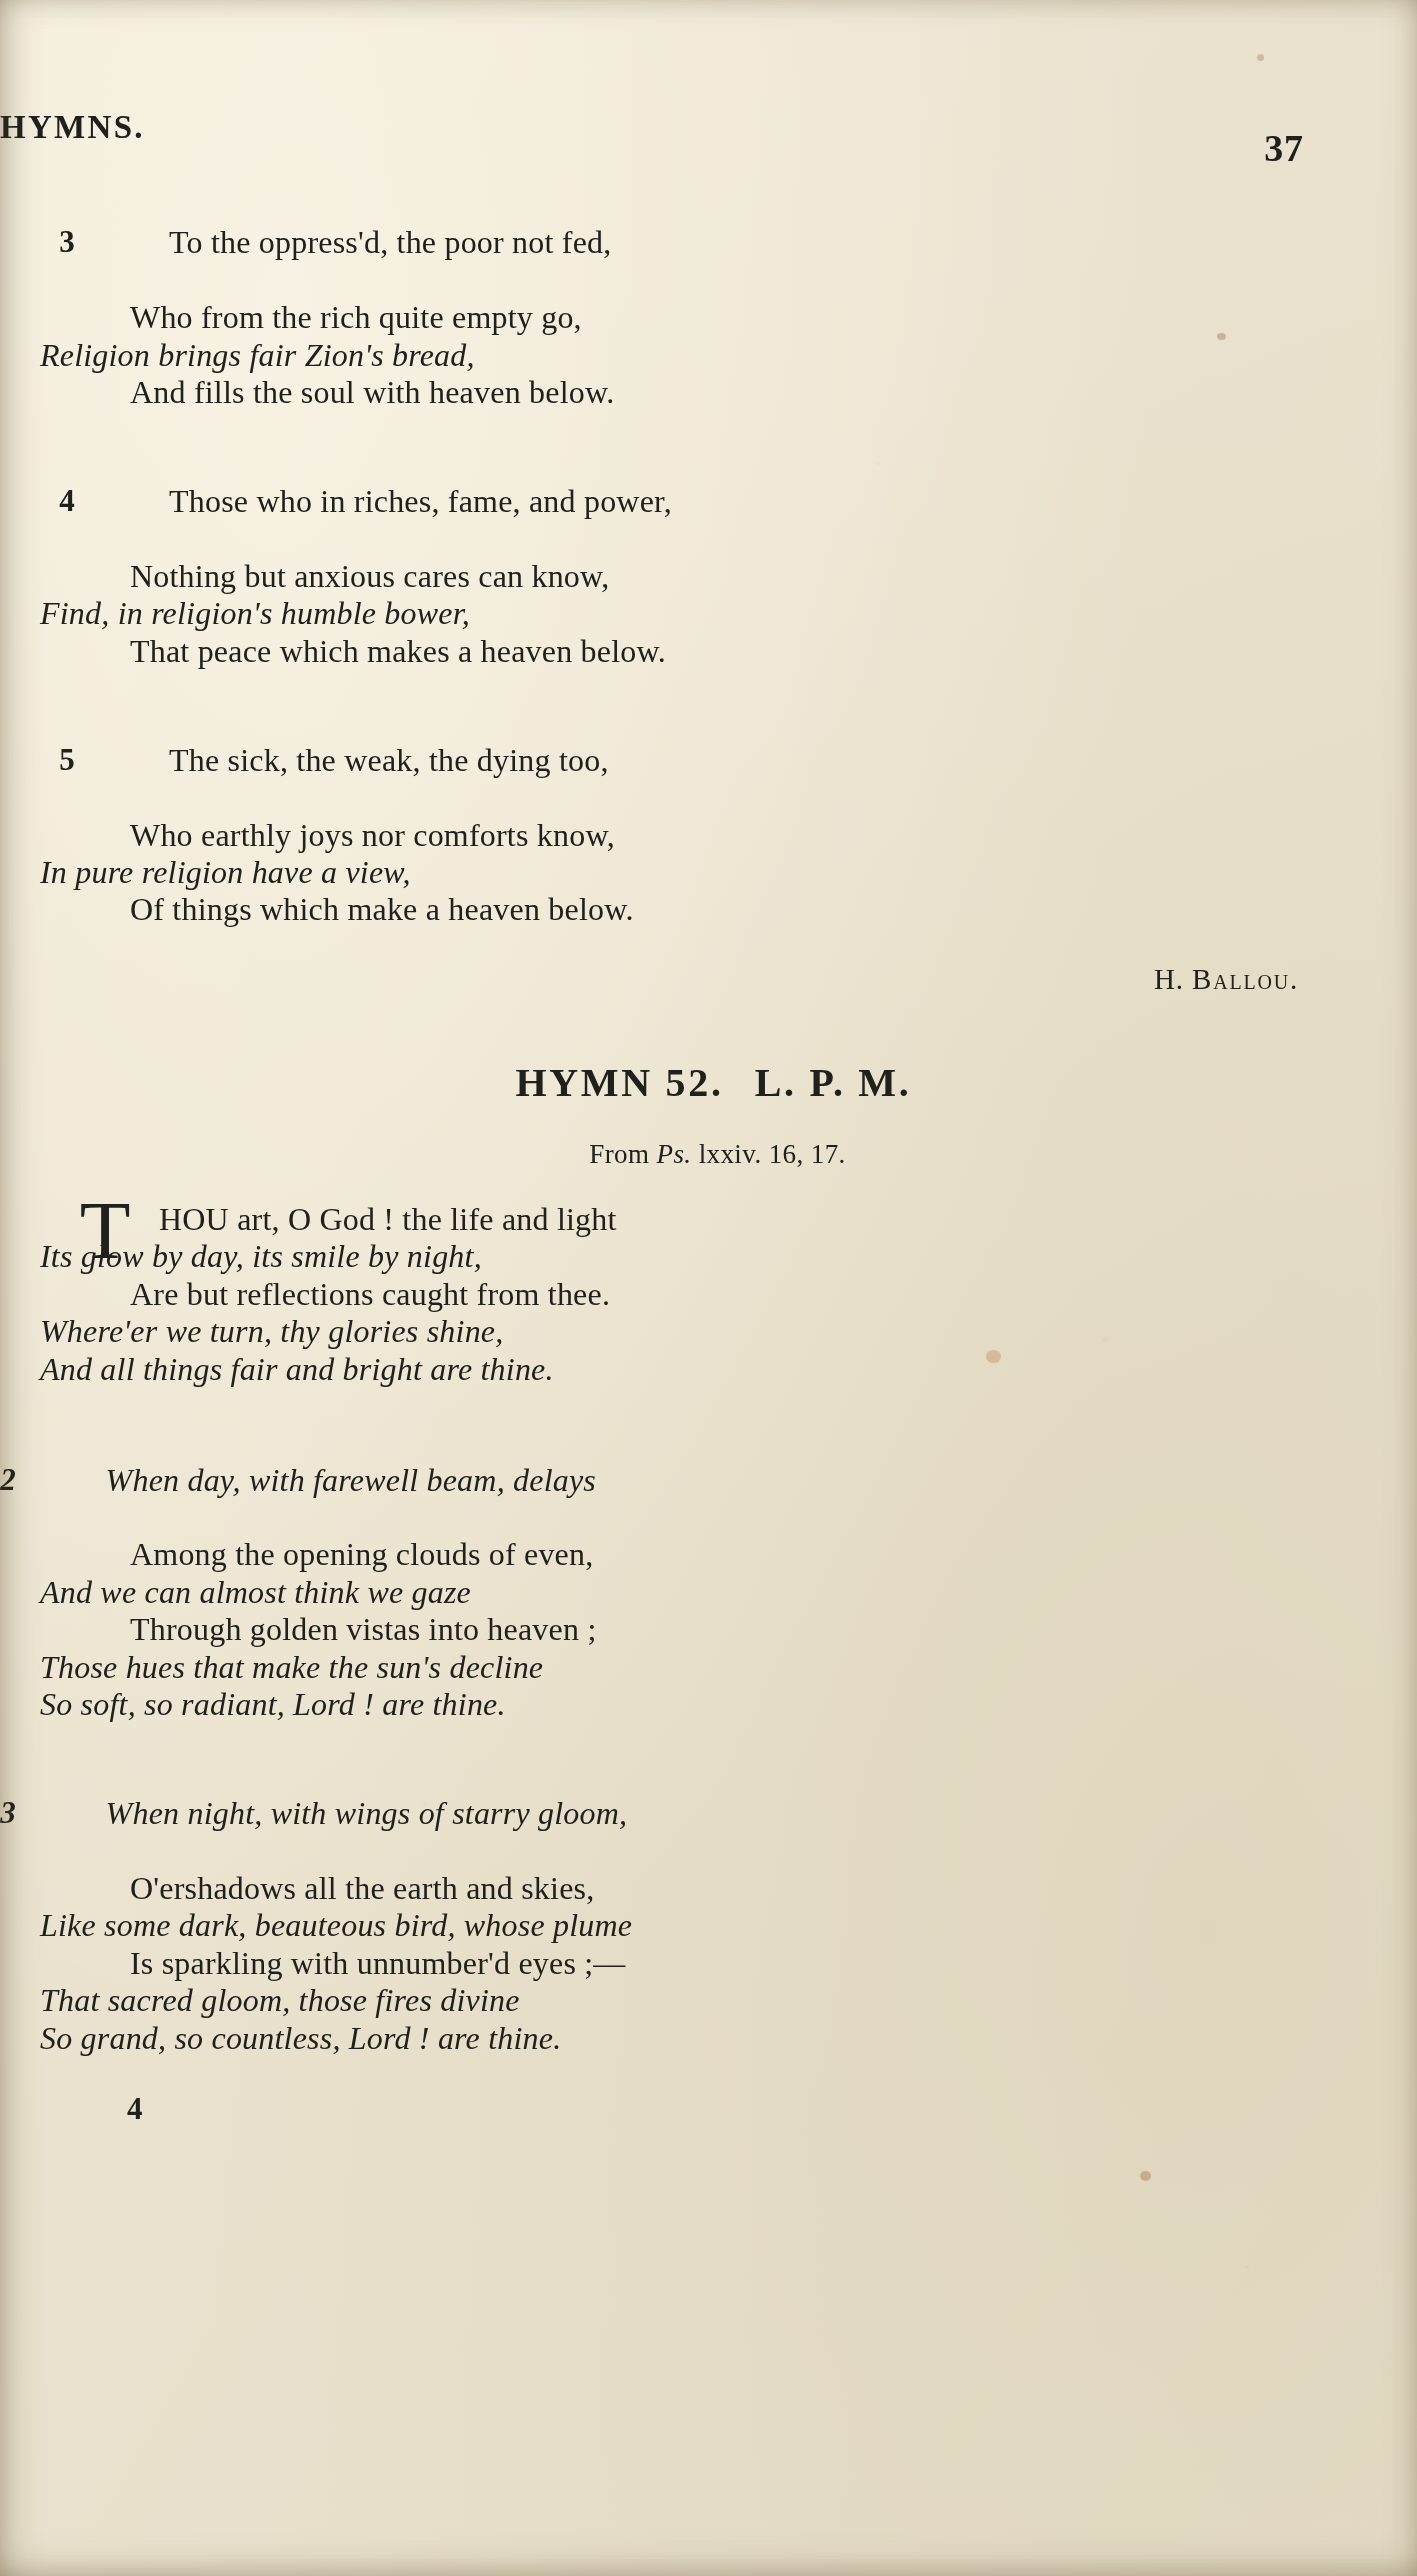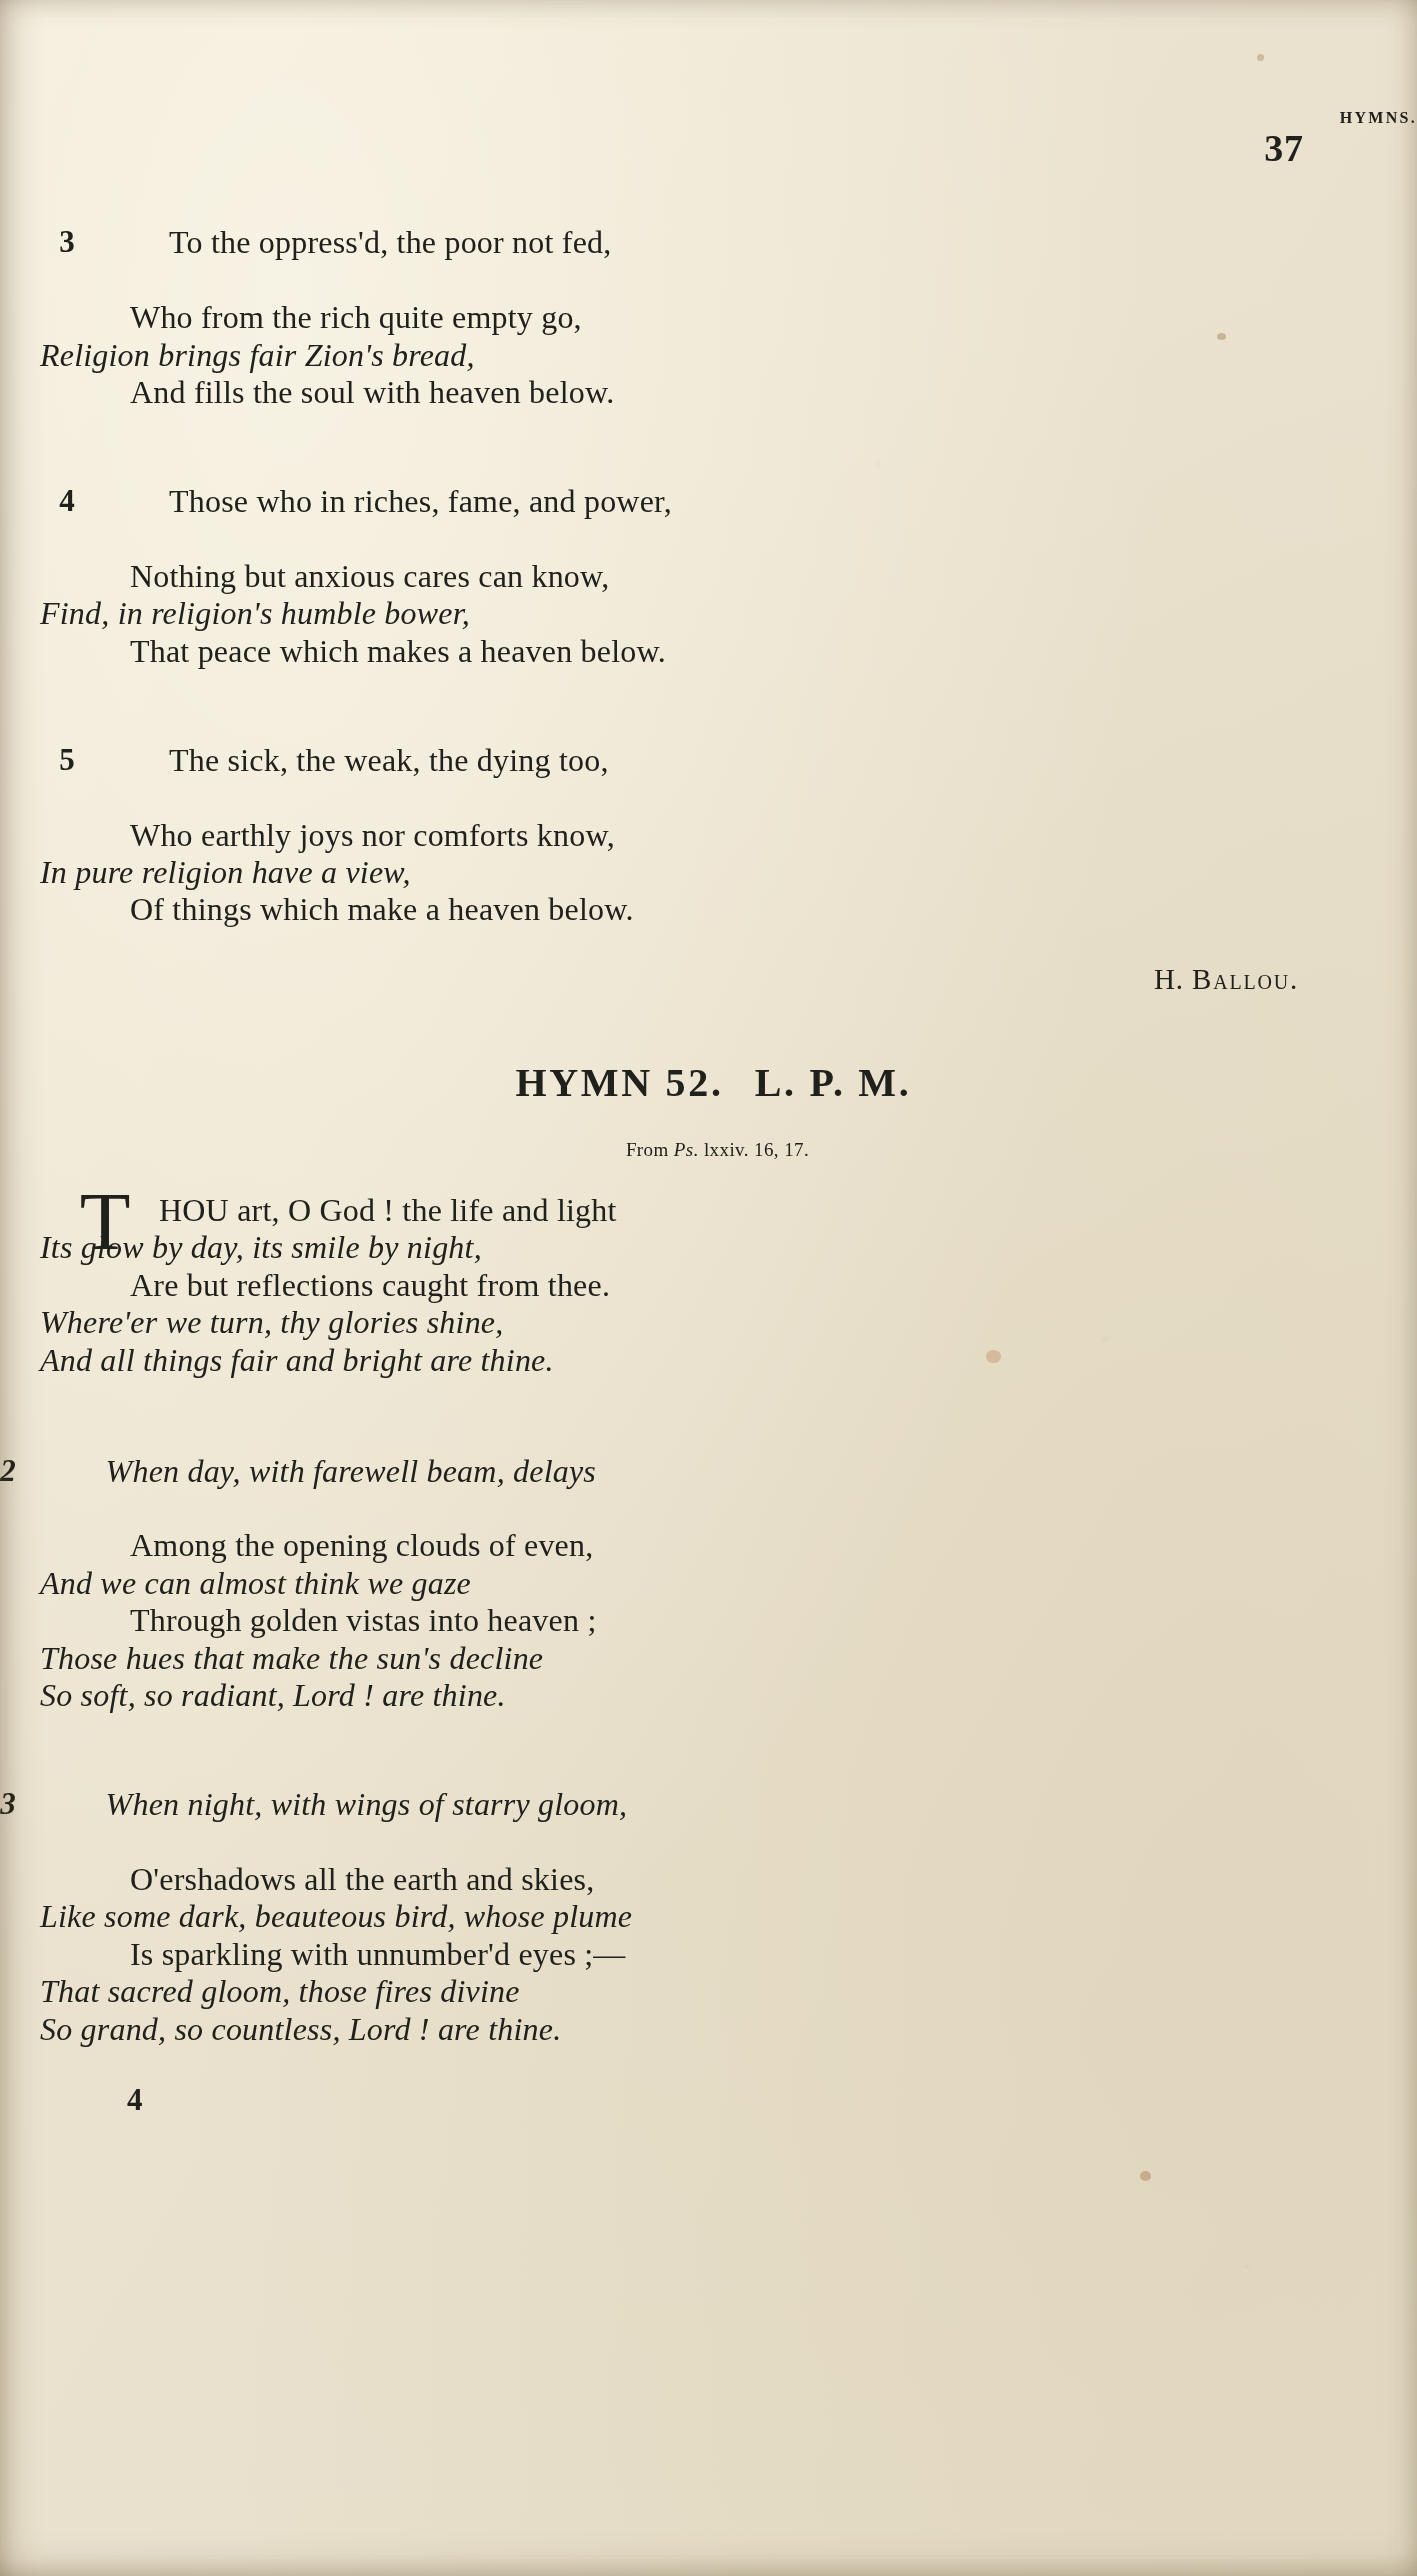--- a/index.html
+++ b/index.html
@@ -50,22 +50,22 @@
     width: 1417px;
   }
 
   
   .runhead {
     position: relative;
     margin-top: 109px;
     height: 36px;
   }
   .runhead .title {
-    text-align: right;
-    font-size: 16px;
+    text-align: left;
+    font-size: 33px;
     letter-spacing: 2.3px;
     font-weight: 700;
     font-variant: small-caps;
     text-transform: uppercase;
   }
   .runhead .folio {
     position: absolute;
     right: 113px;
     top: -11px;
     font-size: 38px;
@@ -119,21 +119,21 @@
     font-size: 40px;
     font-weight: 700;
     letter-spacing: 2.7px;
     margin-top: 63px;
     margin-bottom: 0;
     padding-left: 10px;
   }
   .hymn-head .gap { display: inline-block; width: 31px; }
   .source {
     text-align: center;
-    font-size: 19px;
+    font-size: 27px;
     margin-top: 33px;
     margin-bottom: 31px;
     padding-left: 18px;
     letter-spacing: 0.4px;
   }
   .source i { font-style: italic; }
 
   
   .dropcap-wrap {
     position: relative;

